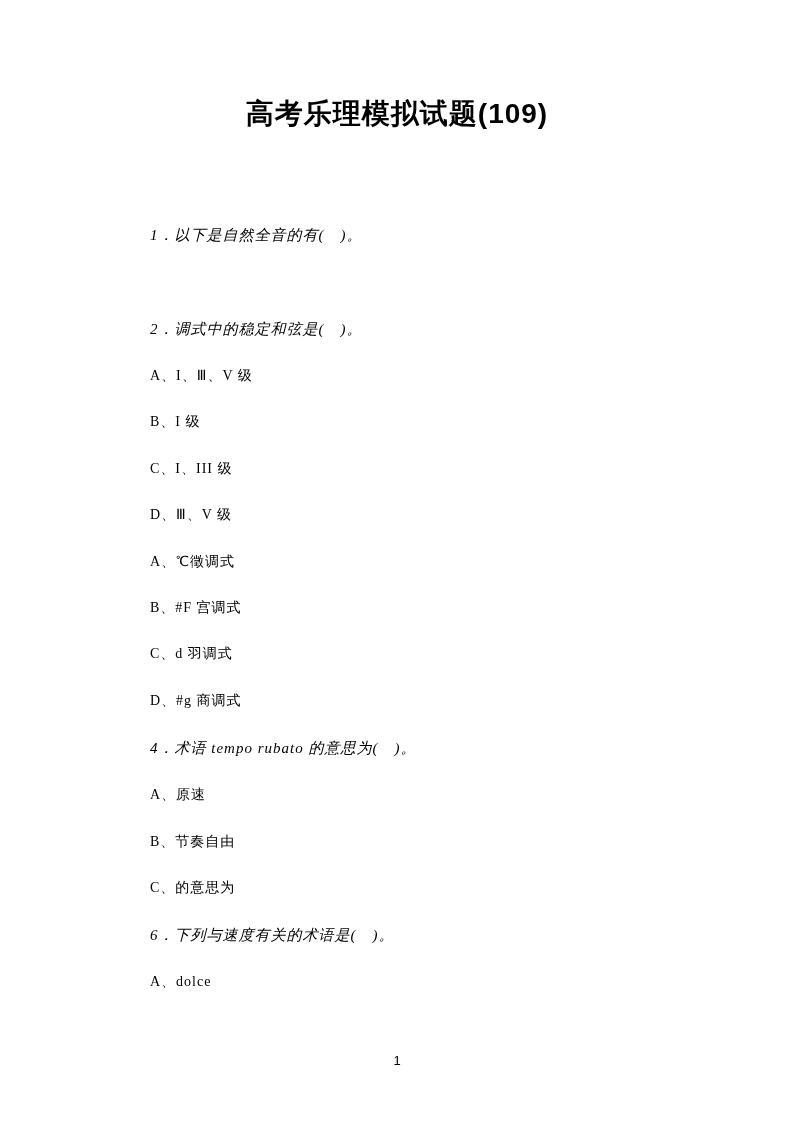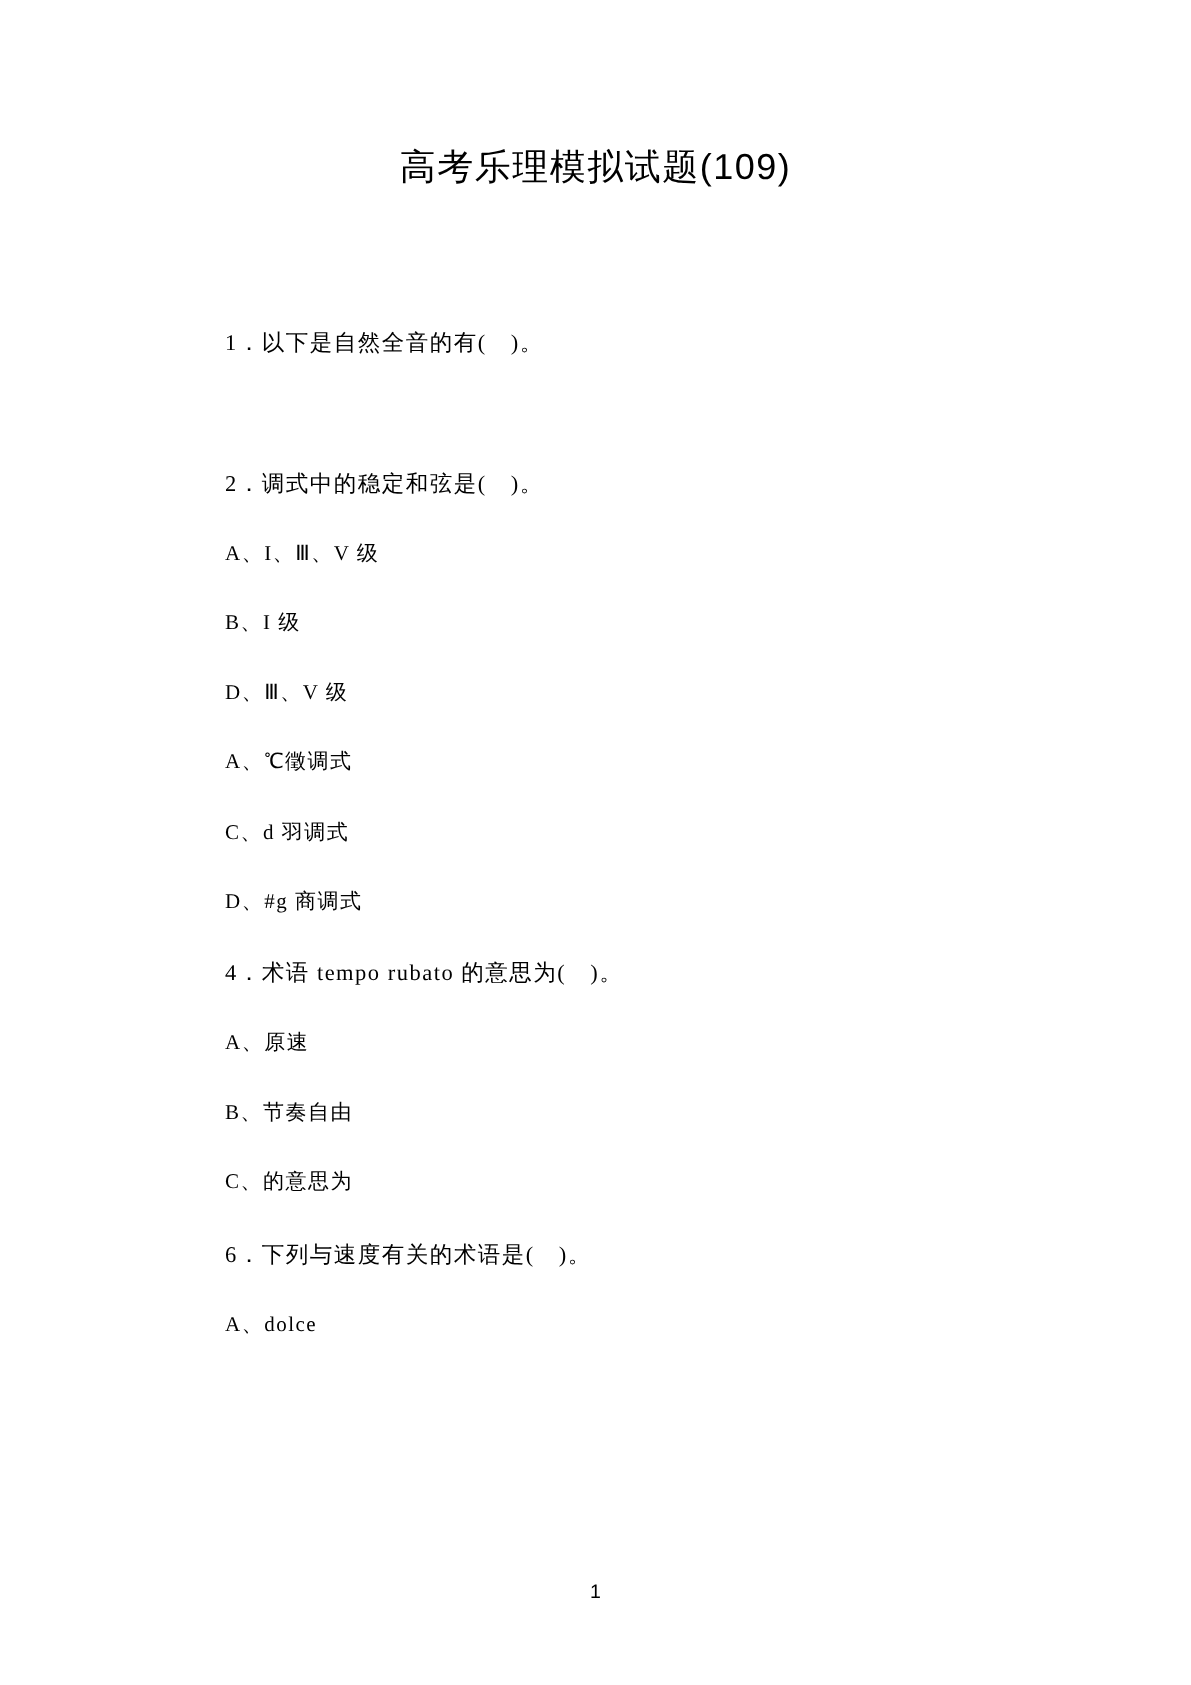--- a/index.html
+++ b/index.html
@@ -12,31 +12,32 @@
       height: 1123px;
       background: #ffffff;
       font-family: "SimSun", "宋体", serif;
       position: relative;
     }
     .page {
       padding: 95px 150px 60px 150px;
     }
     .title {
       text-align: center;
-      font-size: 24px;
-      font-weight: normal;
+      font-size: 28px;
+      font-weight: bold;
       font-family: "SimHei", "黑体", sans-serif;
       margin-bottom: 90px;
       letter-spacing: 1px;
     }
     .question {
       font-size: 15px;
       line-height: 1.6;
       margin-bottom: 24px;
       letter-spacing: 1px;
+      font-style: italic;
     }
     .option {
       font-size: 14px;
       line-height: 1.6;
       margin-bottom: 24px;
       letter-spacing: 1px;
     }
     .q1-gap {
       margin-bottom: 70px;
     }
@@ -54,23 +55,25 @@
 <body>
 
 <div class="page">
   <h1 class="title">高考乐理模拟试题(109)</h1>
 
   <div class="question q1-gap">1．以下是自然全音的有(　)。</div>
 
   <div class="question">2．调式中的稳定和弦是(　)。</div>
   <div class="option">A、I、Ⅲ、V 级</div>
   <div class="option">B、I 级</div>
+  <div class="option">C、I、III 级</div>
   <div class="option">D、Ⅲ、V 级</div>
 
   <div class="option">A、℃徵调式</div>
+  <div class="option">B、#F 宫调式</div>
   <div class="option">C、d 羽调式</div>
   <div class="option">D、#g 商调式</div>
 
   <div class="question">4．术语 tempo rubato 的意思为(　)。</div>
   <div class="option">A、原速</div>
   <div class="option">B、节奏自由</div>
   <div class="option">C、的意思为</div>
 
   <div class="question">6．下列与速度有关的术语是(　)。</div>
   <div class="option">A、dolce</div>

